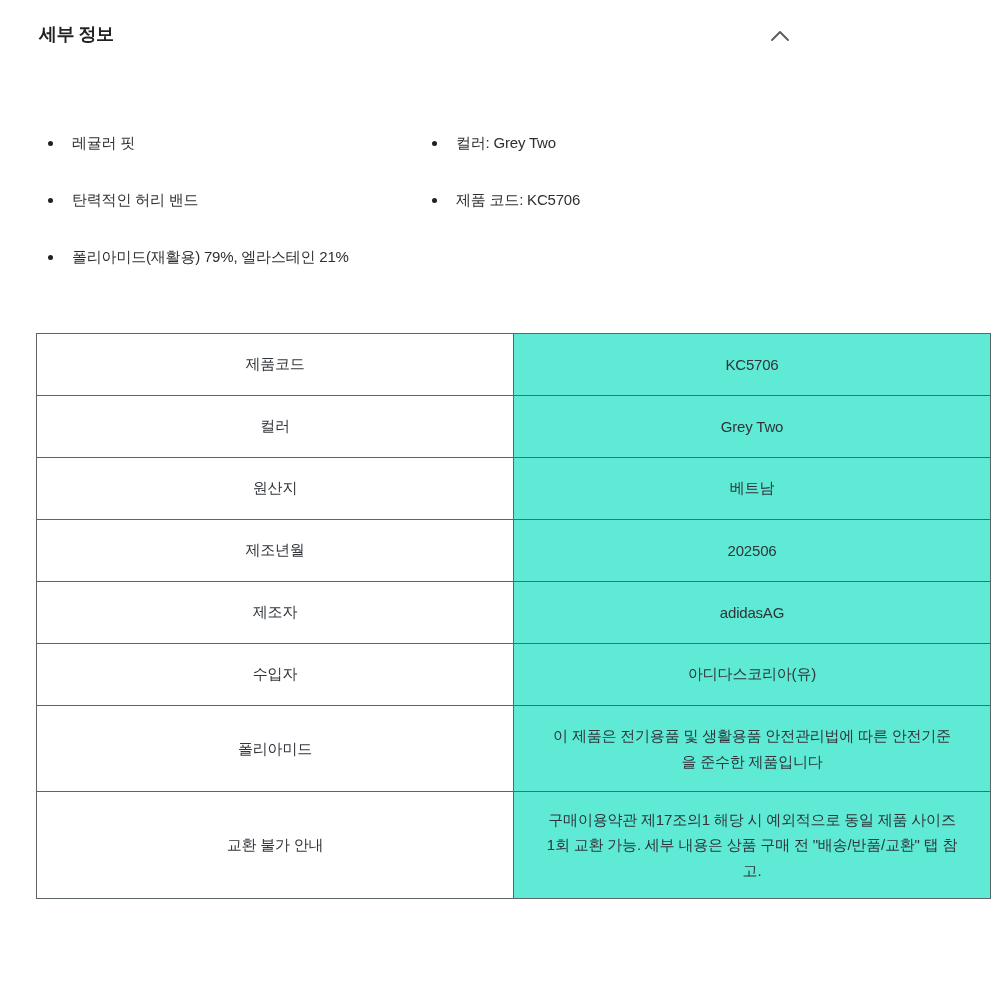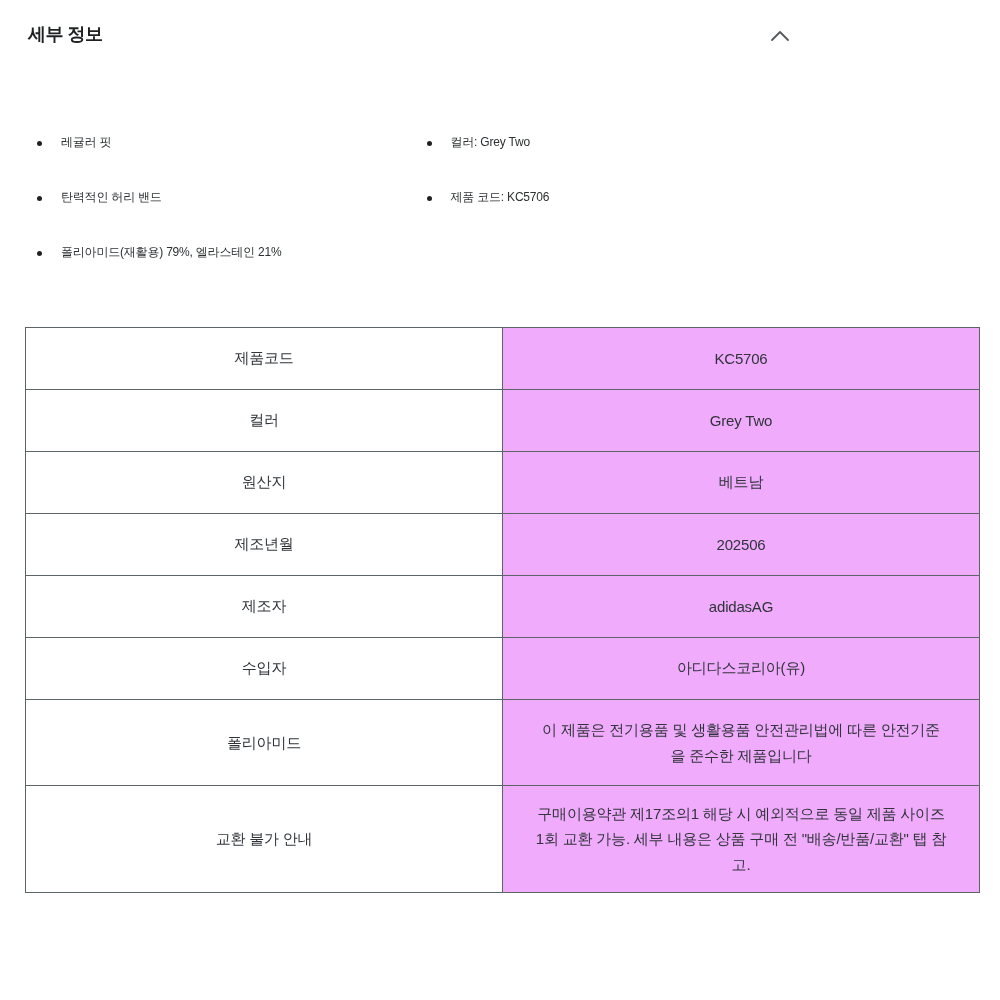--- a/index.html
+++ b/index.html
@@ -1,38 +1,38 @@
 <!DOCTYPE html>
 <html><head>
 <meta charset="utf-8">
 <style>
   * { margin:0; padding:0; box-sizing:border-box; }
   html,body { width:1000px; height:1000px; background:#ffffff;
     font-family:"Liberation Sans","DejaVu Sans",sans-serif; color:#2d2f31; }
-  .page { width:824px; height:1000px; padding:22px 20px 0 25px; background:#fff; }
+  .page { width:824px; height:1000px; padding:22px 20px 0 36px; background:#fff; }
 
   
   .section-header { display:flex; justify-content:space-between; align-items:flex-start; padding-right:8px; }
   .section-title { font-size:18px; font-weight:700; letter-spacing:-0.5px; color:#1f2123; padding-left:3px; }
   .collapse-btn { background:none; border:none; cursor:pointer; padding:4px; margin-top:2px; }
   .collapse-btn svg { display:block; }
 
   
   .bullets { display:flex; margin-top:86px; }
   .bullet-col { width:50%; }
   .bullet-item { display:flex; align-items:flex-start; margin-bottom:38px;
-    font-size:12px; font-weight:500; color:#2d2f31; letter-spacing:-0.2px; }
+    font-size:15px; font-weight:500; color:#2d2f31; letter-spacing:-0.2px; }
   .bullet-dot { flex:none; width:5px; height:5px; border-radius:50%; background:#1f2123; margin:7px 19px 0 12px; }
 
   
   .spec-table { width:955px; margin-top:28px; border-collapse:collapse; table-layout:fixed; }
   .spec-table td { border:1px solid #5d6468; text-align:center; vertical-align:middle;
     font-size:15px; color:#30343a; letter-spacing:-0.2px; padding:8px 32px; }
   .spec-table td.cell-label { background:#ffffff; }
-  .spec-table td.cell-value { background:#f0abfc; }
+  .spec-table td.cell-value { background:#5eead4; }
   .spec-table tr.row-short td { height:62px; }
   .spec-table tr.row-tall td { line-height:1.7; }
   .spec-table tr.row-tall-1 td { height:86px; }
   .spec-table tr.row-tall-2 td { height:107px; }
 </style>
 </head>
 <body>
 
 <div class="page">
 

